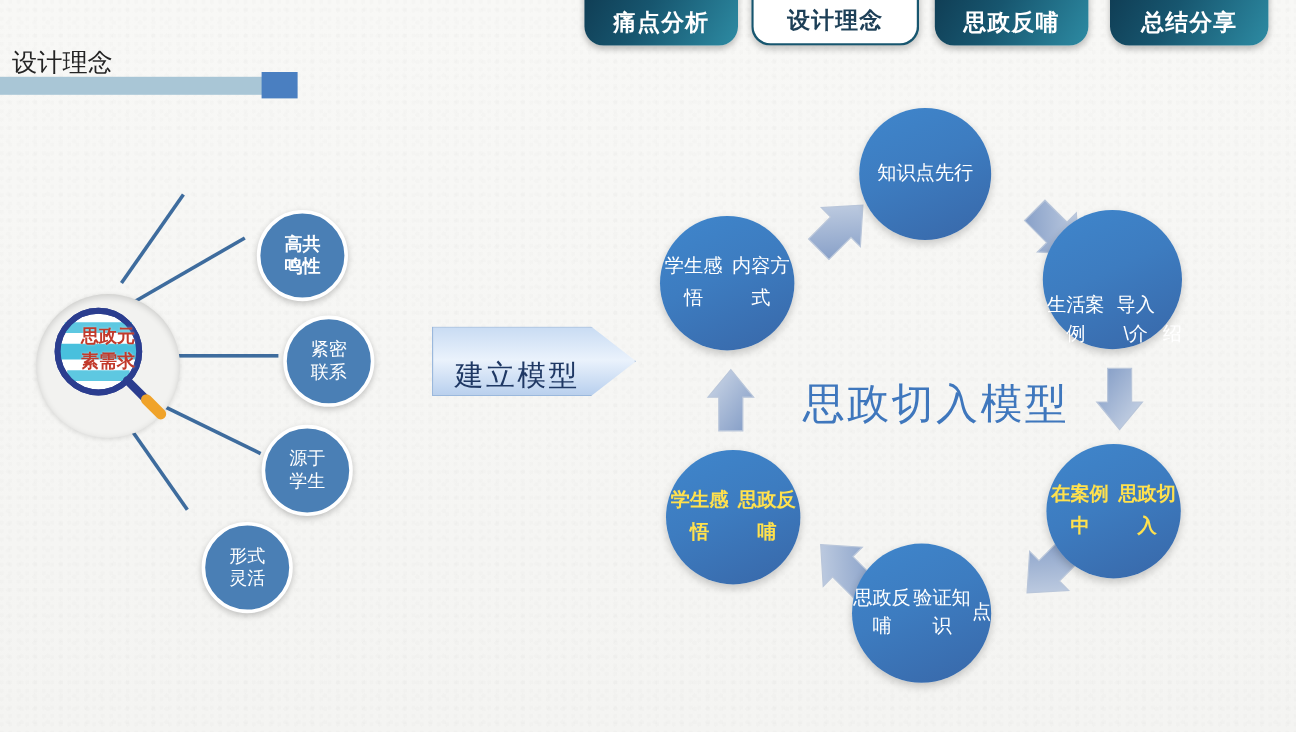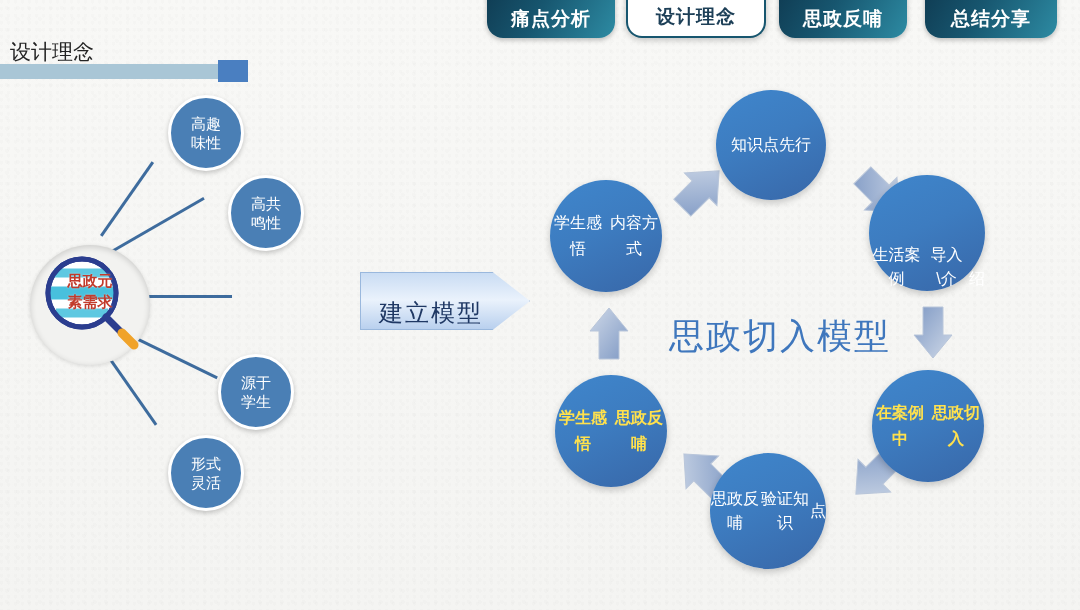--- a/index.html
+++ b/index.html
@@ -132,27 +132,27 @@
         <circle cx="52" cy="48" r="34" fill="none" stroke="#2b3d8f" stroke-width="5"></circle>
         <path d="M76 72 L100 96" stroke="#2b3d8f" stroke-width="7" stroke-linecap="round"></path>
         <path d="M92 88 L104 100" stroke="#f0a32a" stroke-width="9" stroke-linecap="round"></path>
       </svg>
     </div>
     <div id="mag-text">
       <div>思政元</div>
       <div>素需求</div>
     </div>
 
-    <div class="bub" style="left:168px;top:15px;width:70px;height:70px;">
-      <span>高趣</span>
-      <span>味性</span>
-    </div>
-    <div class="bub" style="left:228px;top:95px;width:70px;height:70px;">
+    <div class="bub" style="left:214px;top:95px;width:70px;height:70px;font-weight:bold;">
       <span>高共</span>
       <span>鸣性</span>
+    </div>
+    <div class="bub" style="left:236px;top:183px;width:70px;height:70px;">
+      <span>紧密</span>
+      <span>联系</span>
     </div>
     <div class="bub" style="left:218px;top:274px;width:70px;height:70px;">
       <span>源于</span>
       <span>学生</span>
     </div>
     <div class="bub" style="left:168px;top:355px;width:70px;height:70px;">
       <span>形式</span>
       <span>灵活</span>
     </div>
   </div>

